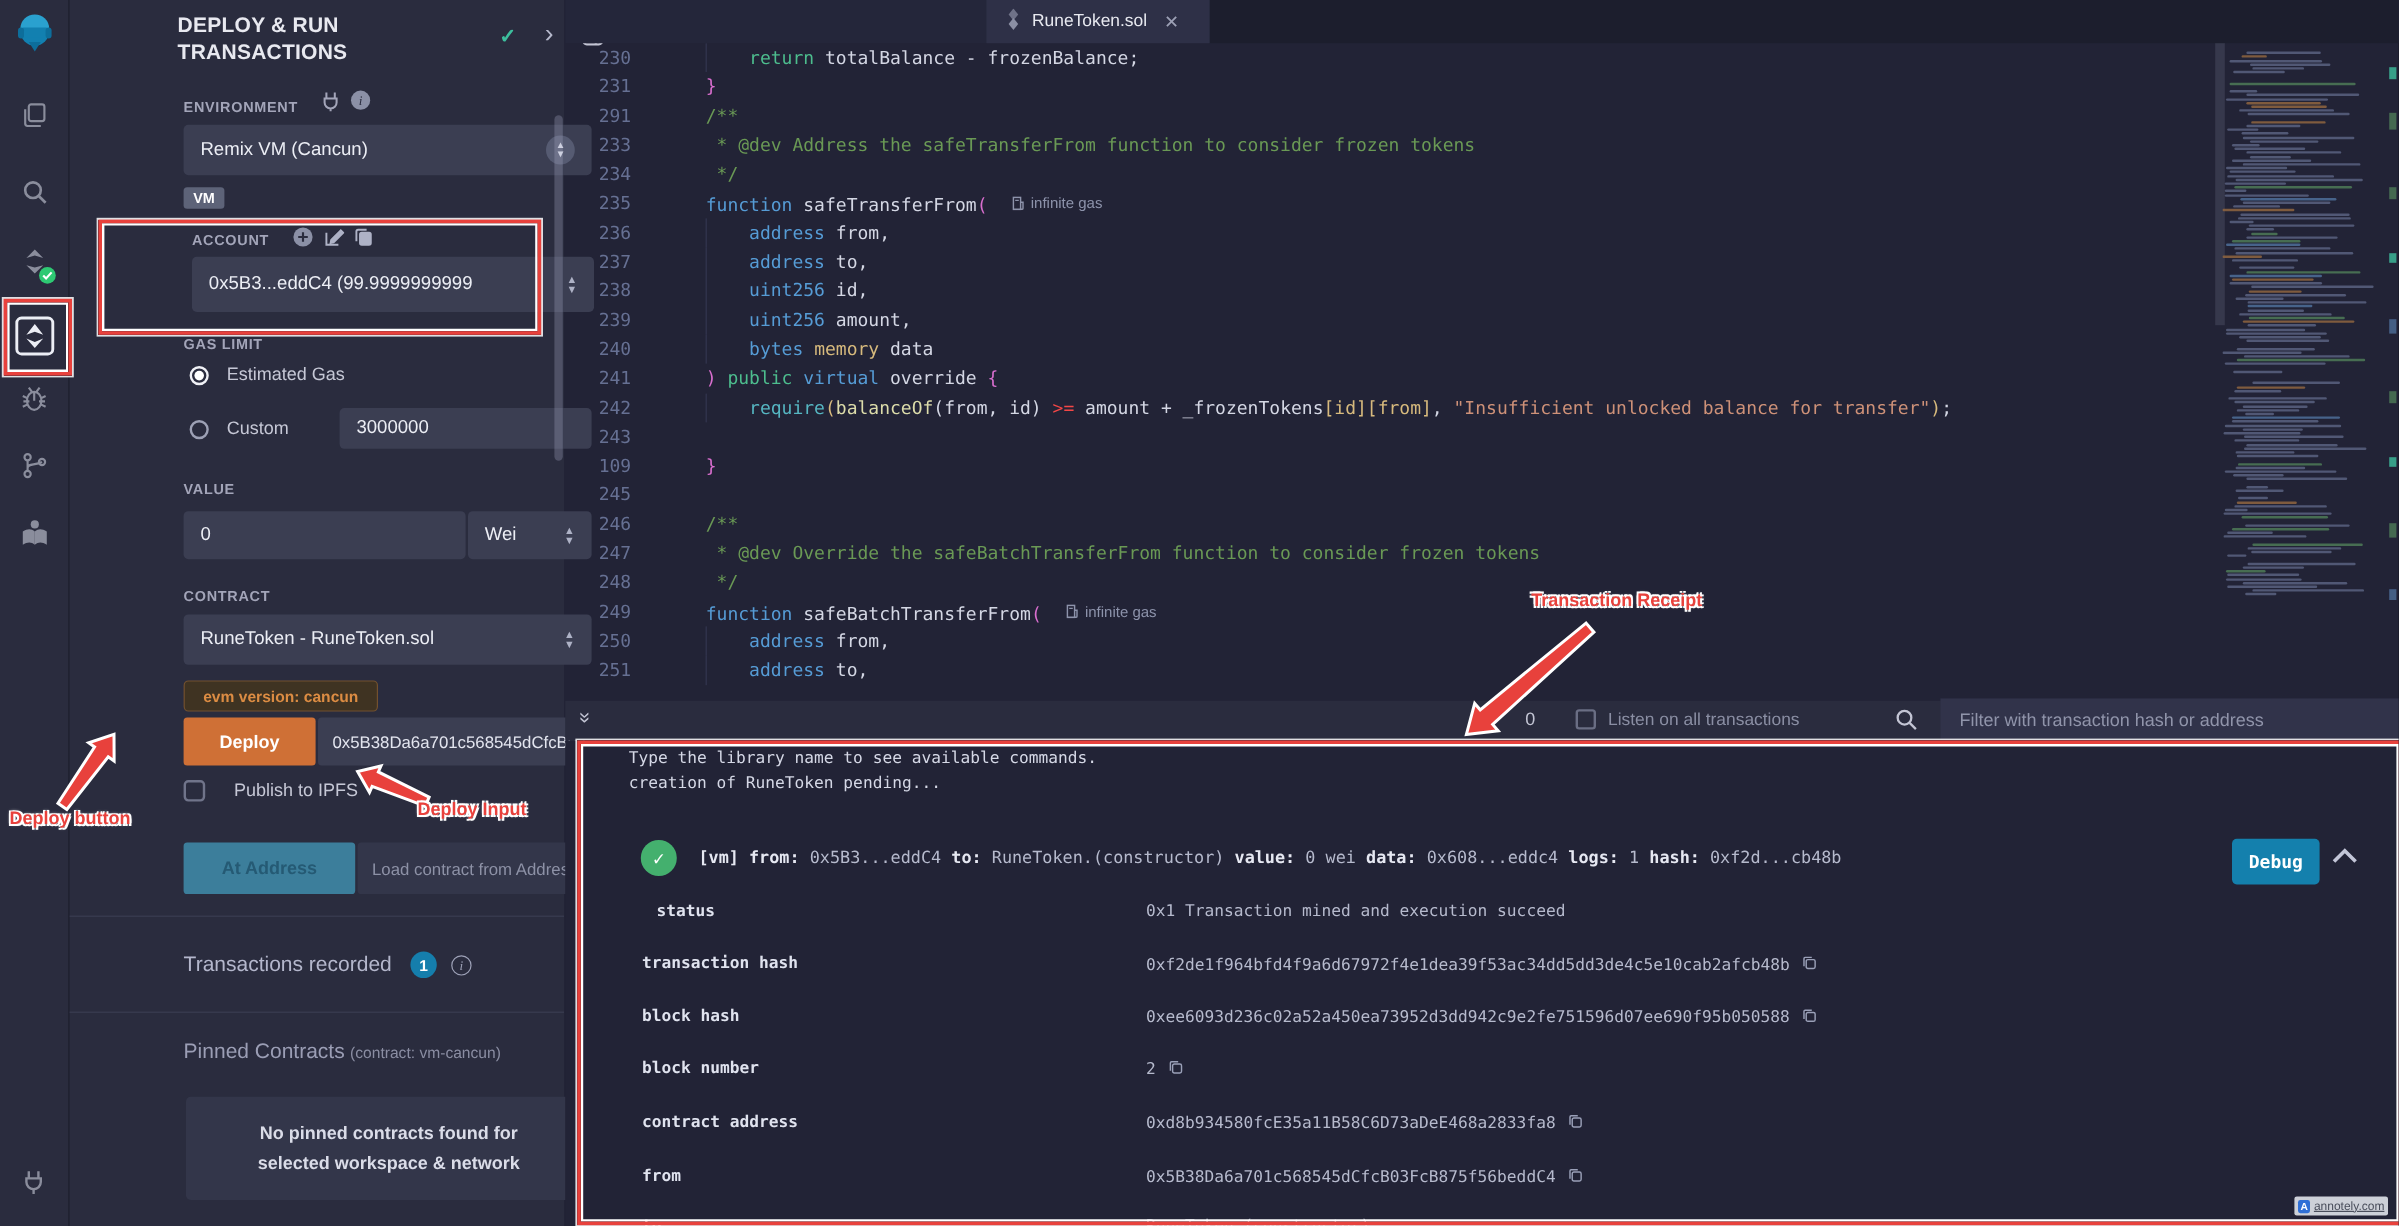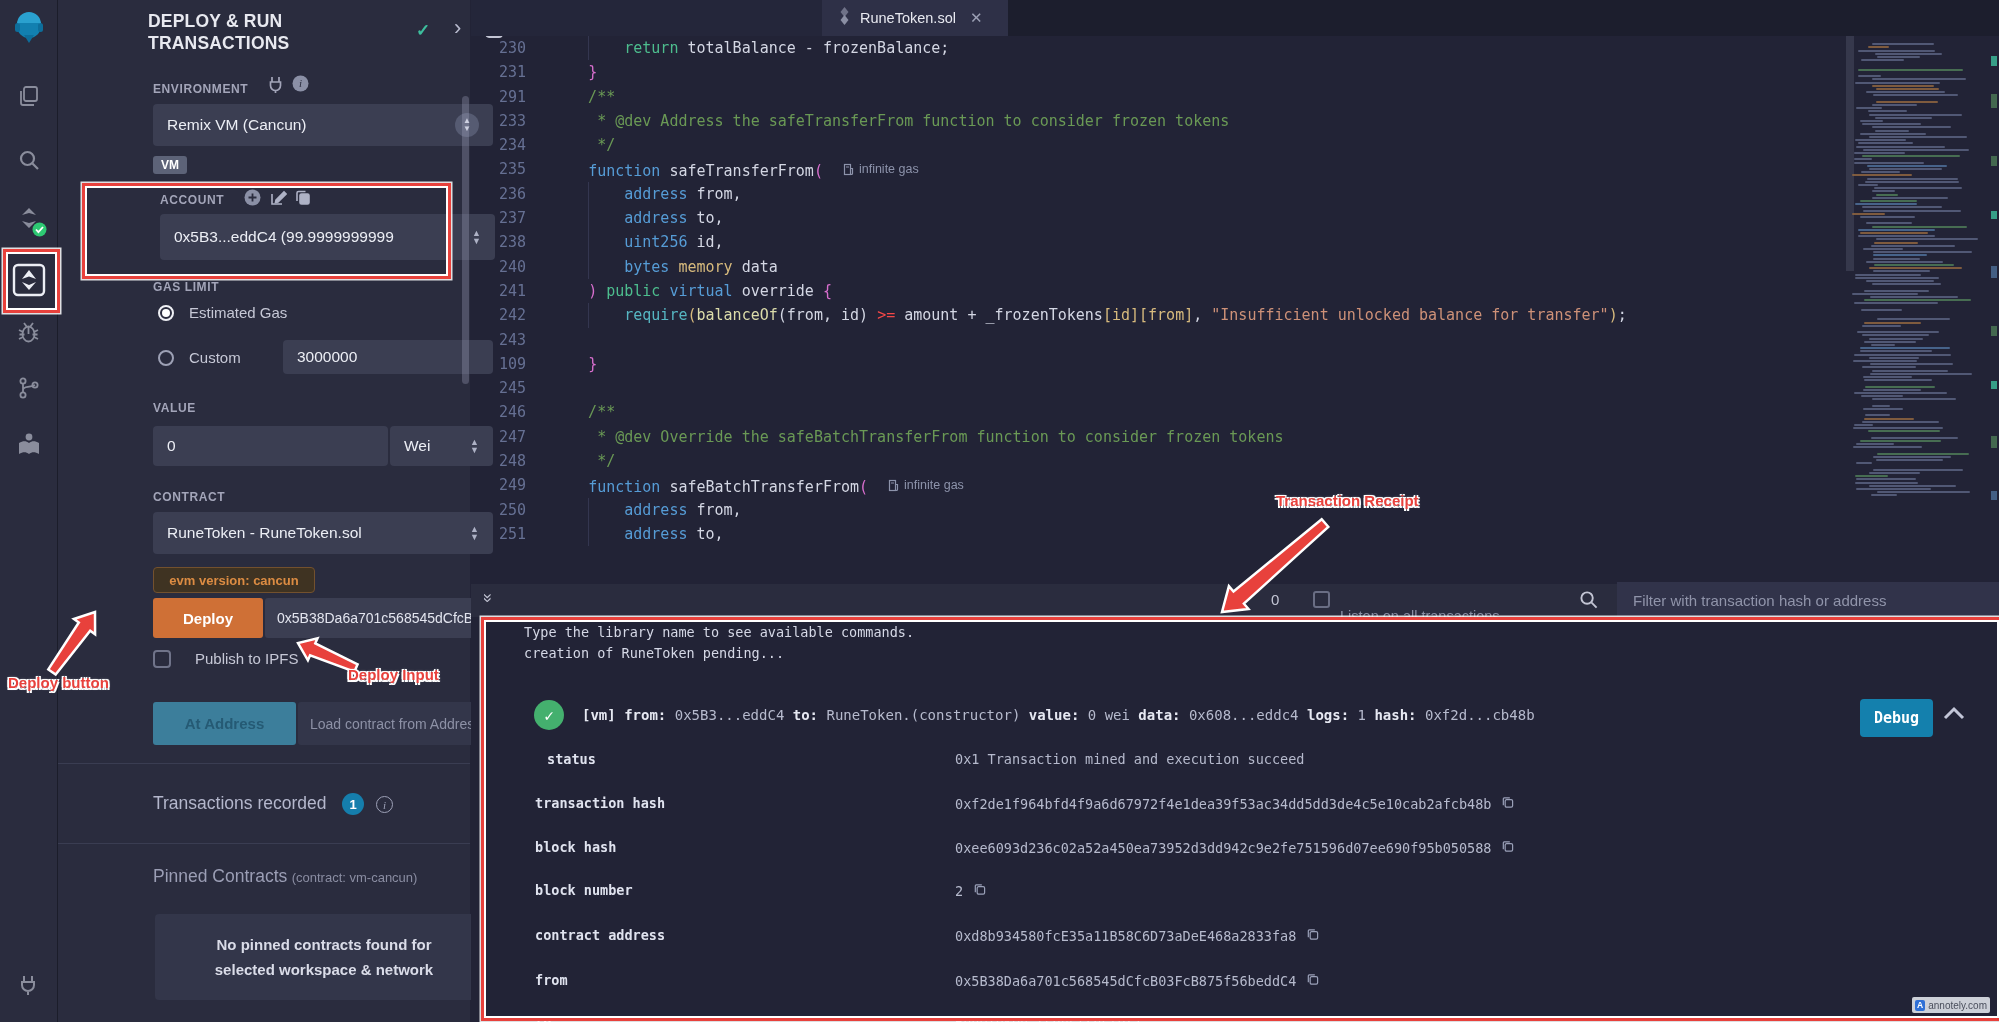--- a/index.html
+++ b/index.html
@@ -78,21 +78,21 @@
   .redbox{position:absolute;border:3px solid #e8413c;box-shadow:inset 0 0 0 2px #ffffff,0 0 0 1.5px rgba(255,255,255,.85);
         pointer-events:none;z-index:40;}
   .redlabel{position:absolute;color:#e8413c;font-weight:bold;font-size:15px;z-index:51;white-space:nowrap;
         text-shadow:-1.5px -1.5px 0 #fff,1.5px -1.5px 0 #fff,-1.5px 1.5px 0 #fff,1.5px 1.5px 0 #fff,0 0 3px #fff;}
   #arrows{position:absolute;left:0;top:0;z-index:50;pointer-events:none;}
   
   #watermark{left:1912px;top:997px;width:78px;height:16px;background:#cdd0d8;border-radius:2px;display:flex;align-items:center;
         gap:3px;padding:0 3px;box-sizing:border-box;z-index:60;}
   #watermark .wa{width:11px;height:11px;background:#2f6fd6;border-radius:2px;color:#fff;font-size:8.5px;font-weight:bold;
         display:flex;align-items:center;justify-content:center;}
-  #watermark .wt{font-size:10px;color:#4a4e5c;}
+  #watermark .wt{font-size:10px;color:#4a4e5c;text-decoration:underline;}
 </style>
 </head>
 <body>
 
 <div id="app">
 
   <div id="iconbar" class="abs">
     <div class="ibar-icon" style="top:6px">
       <svg width="38" height="38" viewBox="0 0 38 38">
           <circle cx="19" cy="17" r="12" fill="#1280b0"></circle>
@@ -333,20 +333,21 @@
       <div class="cl"><span class="ln">291</span><span class="cd"><span class="tk-cm">    /**</span></span></div>
       <div class="cl"><span class="ln">233</span><span class="cd"><span class="tk-cm">     * @dev Address the safeTransferFrom function to consider frozen tokens</span></span></div>
       <div class="cl"><span class="ln">234</span><span class="cd"><span class="tk-cm">     */</span></span></div>
       <div class="cl"><span class="ln">235</span><span class="cd"><span>    </span><span class="tk-kw">function</span><span> safeTransferFrom</span><span class="tk-pk">(</span><span class="gas"><svg width="11" height="13" viewBox="0 0 11 13" fill="none" stroke="#8d93ab" stroke-width="1.2">
               <rect x="1.5" y="1.5" width="6" height="10"></rect>
               <path d="M1.5 11.5h6M3 4h3M7.5 5.5h2v5a1 1 0 0 1-2 0"></path>
             </svg><span>infinite gas</span></span></span></div>
       <div class="cl"><span class="ln">236</span><span class="cd guide"><span>        </span><span class="tk-kw">address</span><span> from,</span></span></div>
       <div class="cl"><span class="ln">237</span><span class="cd guide"><span>        </span><span class="tk-kw">address</span><span> to,</span></span></div>
       <div class="cl"><span class="ln">238</span><span class="cd guide"><span>        </span><span class="tk-kw">uint256</span><span> id,</span></span></div>
+      <div class="cl"><span class="ln">239</span><span class="cd guide"><span>        </span><span class="tk-kw">uint256</span><span> amount,</span></span></div>
       <div class="cl"><span class="ln">240</span><span class="cd guide"><span>        </span><span class="tk-kw">bytes</span><span> </span><span class="tk-yl">memory</span><span> data</span></span></div>
       <div class="cl"><span class="ln">241</span><span class="cd"><span>    </span><span class="tk-pk">)</span><span> </span><span class="tk-ctl">public</span><span> </span><span class="tk-kw">virtual</span><span> override </span><span class="tk-pk">{</span></span></div>
       <div class="cl"><span class="ln">242</span><span class="cd guide"><span>        </span><span class="tk-cy">require</span><span class="tk-yl">(</span><span class="tk-fn">balanceOf</span><span>(from, id)</span><span> </span><span class="tk-rd">&gt;=</span><span> amount + _frozenTokens</span><span class="tk-yl">[id][from]</span><span>, </span><span class="tk-str">"Insufficient unlocked balance for transfer"</span><span class="tk-yl">)</span><span>;</span></span></div>
       <div class="cl"><span class="ln">243</span></div>
       <div class="cl"><span class="ln">109</span><span class="cd"><span>    </span><span class="tk-pk">}</span></span></div>
       <div class="cl"><span class="ln">245</span><span class="cd"><span></span></span></div>
       <div class="cl"><span class="ln">246</span><span class="cd"><span class="tk-cm">    /**</span></span></div>
       <div class="cl"><span class="ln">247</span><span class="cd"><span class="tk-cm">     * @dev Override the safeBatchTransferFrom function to consider frozen tokens</span></span></div>
       <div class="cl"><span class="ln">248</span><span class="cd"><span class="tk-cm">     */</span></span></div>
       <div class="cl"><span class="ln">249</span><span class="cd"><span>    </span><span class="tk-kw">function</span><span> safeBatchTransferFrom</span><span class="tk-pk">(</span><span class="gas"><svg width="11" height="13" viewBox="0 0 11 13" fill="none" stroke="#8d93ab" stroke-width="1.2">
@@ -494,21 +495,21 @@
       <div class="rmark" style="top: 290px; height: 10px; background: rgb(78, 122, 87); opacity: 0.8;"></div>
       <div class="rmark" style="top: 345px; height: 8px; background: rgb(61, 190, 157); opacity: 0.8;"></div>
       <div class="rmark" style="top: 400px; height: 12px; background: rgb(78, 122, 87); opacity: 0.8;"></div>
       <div class="rmark" style="top: 455px; height: 9px; background: rgb(77, 110, 153); opacity: 0.8;"></div>
     </div>
 
   <div id="termbar" class="abs">
     <div class="abs" style="left:12px;top:4px;color:#c3c5d4;font-size:17px;transform:rotate(90deg)">»</div>
     <div class="abs" style="left:800px;top:7px;color:#c3c5d4;font-size:15px">0</div>
     <div class="abs" style="left:842px;top:7px;width:17px;height:17px;border:2px solid #6a6e84;border-radius:3px;box-sizing:border-box"></div>
-    <div class="abs" style="left:869px;top:24px;color:#8a8ea3;font-size:14.5px">Listen on all transactions</div>
+    <div class="abs" style="left:869px;top:8px;color:#8a8ea3;font-size:14.5px">Listen on all transactions</div>
     <div class="abs" style="left:1108px;top:6px">
       <svg width="19" height="19" viewBox="0 0 20 20" fill="none" stroke="#c3c5d4" stroke-width="2">
           <circle cx="8.5" cy="8.5" r="6"></circle>
           <path d="M13 13l5.5 5.5"></path>
         </svg>
     </div>
   </div>
   <div id="filter-input" class="abs">
     <span>Filter with transaction hash or address</span>
   </div>

